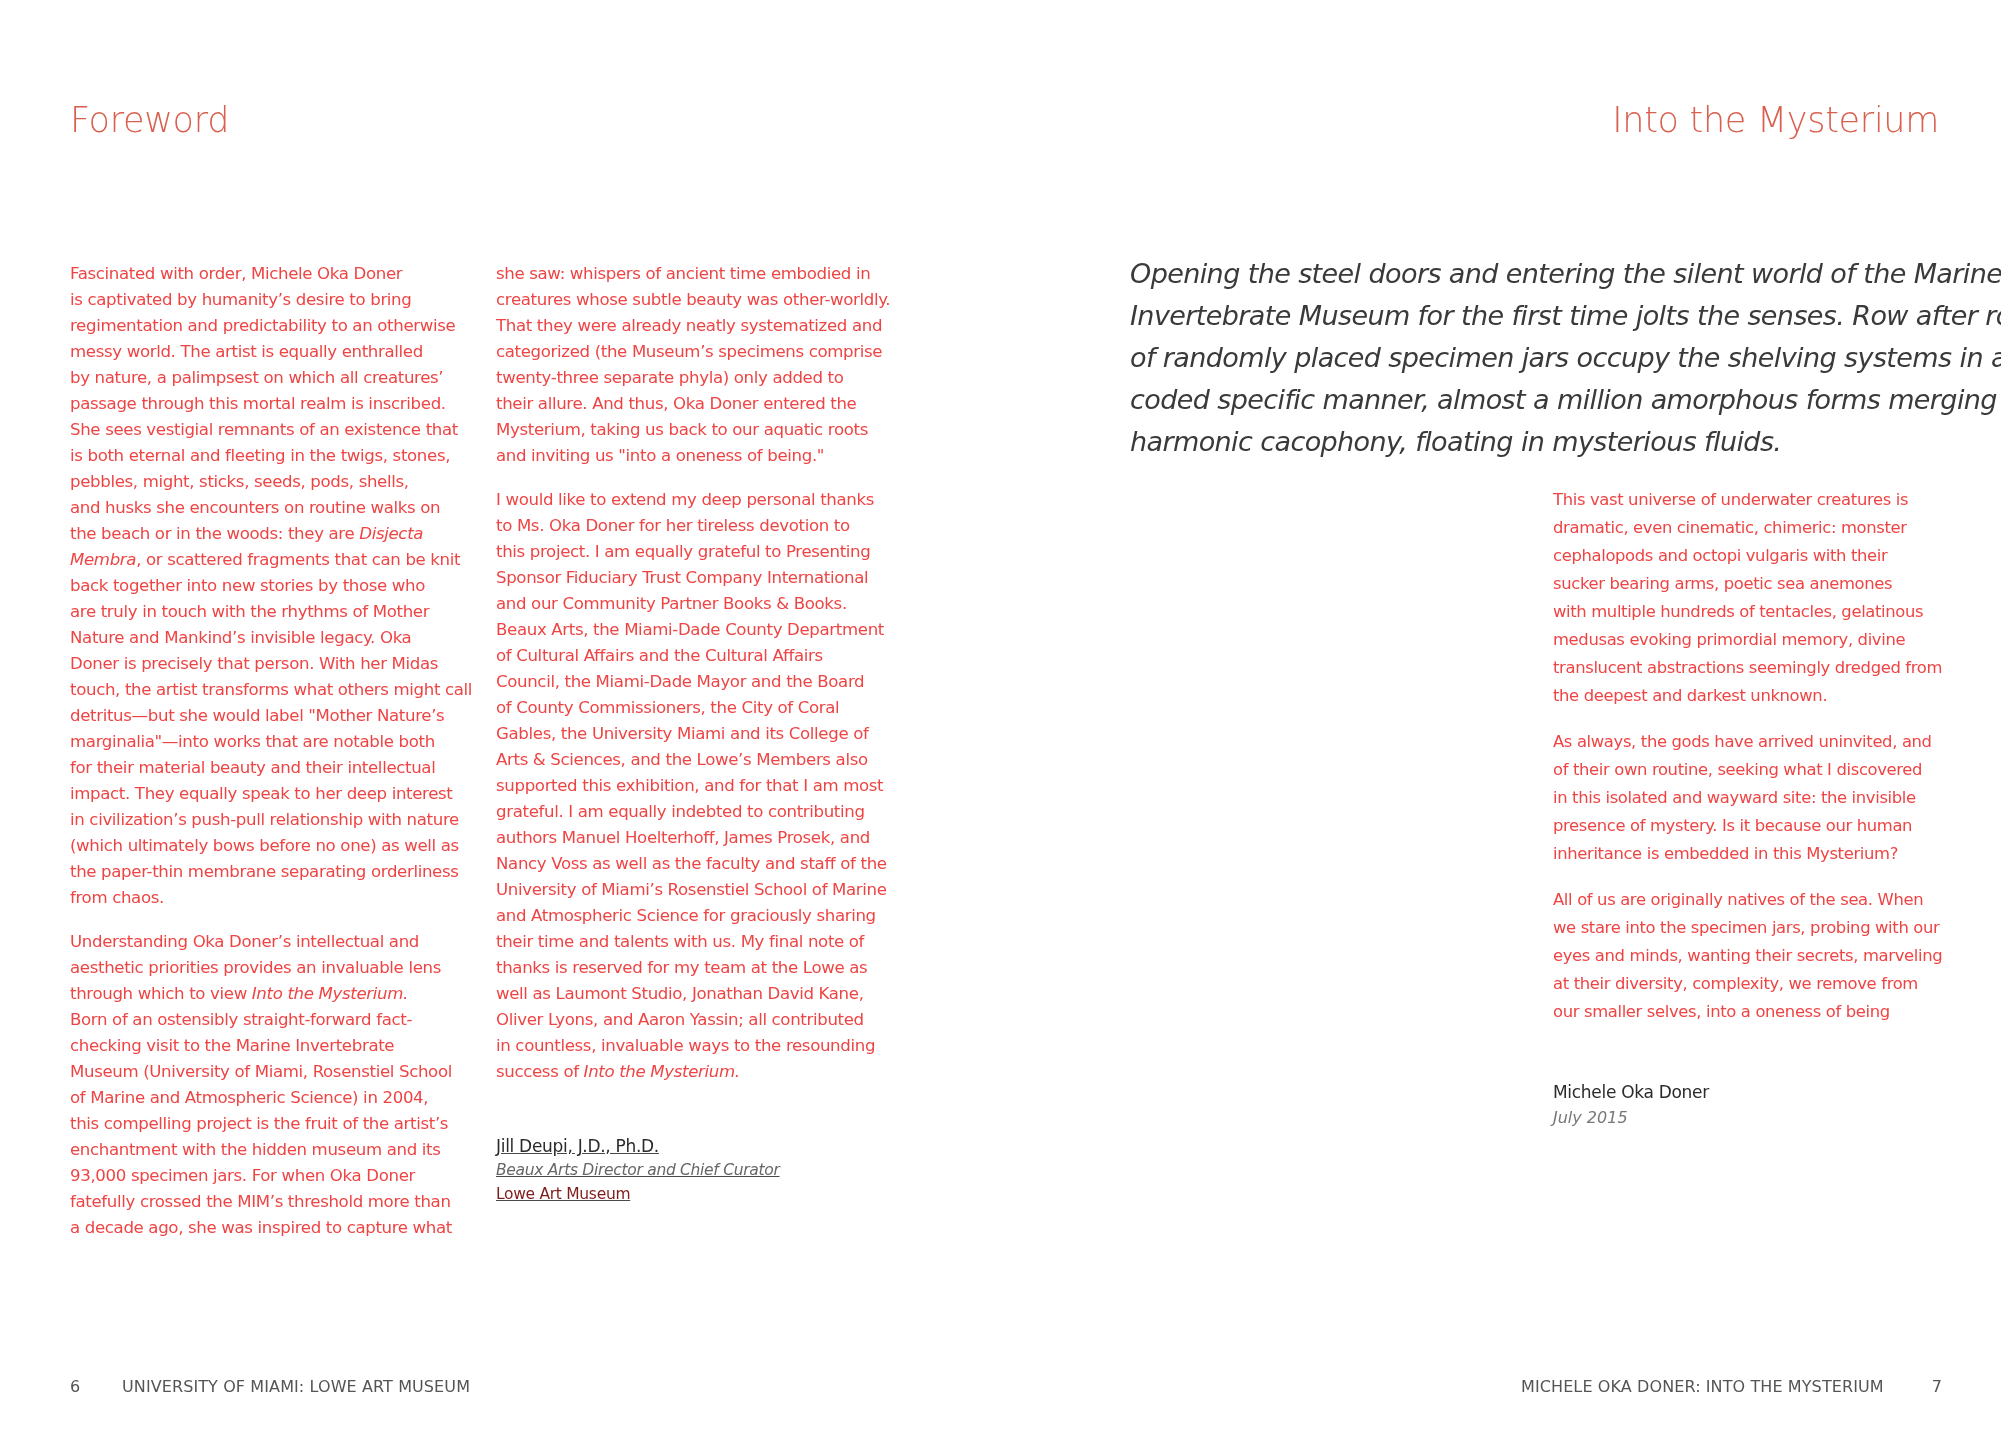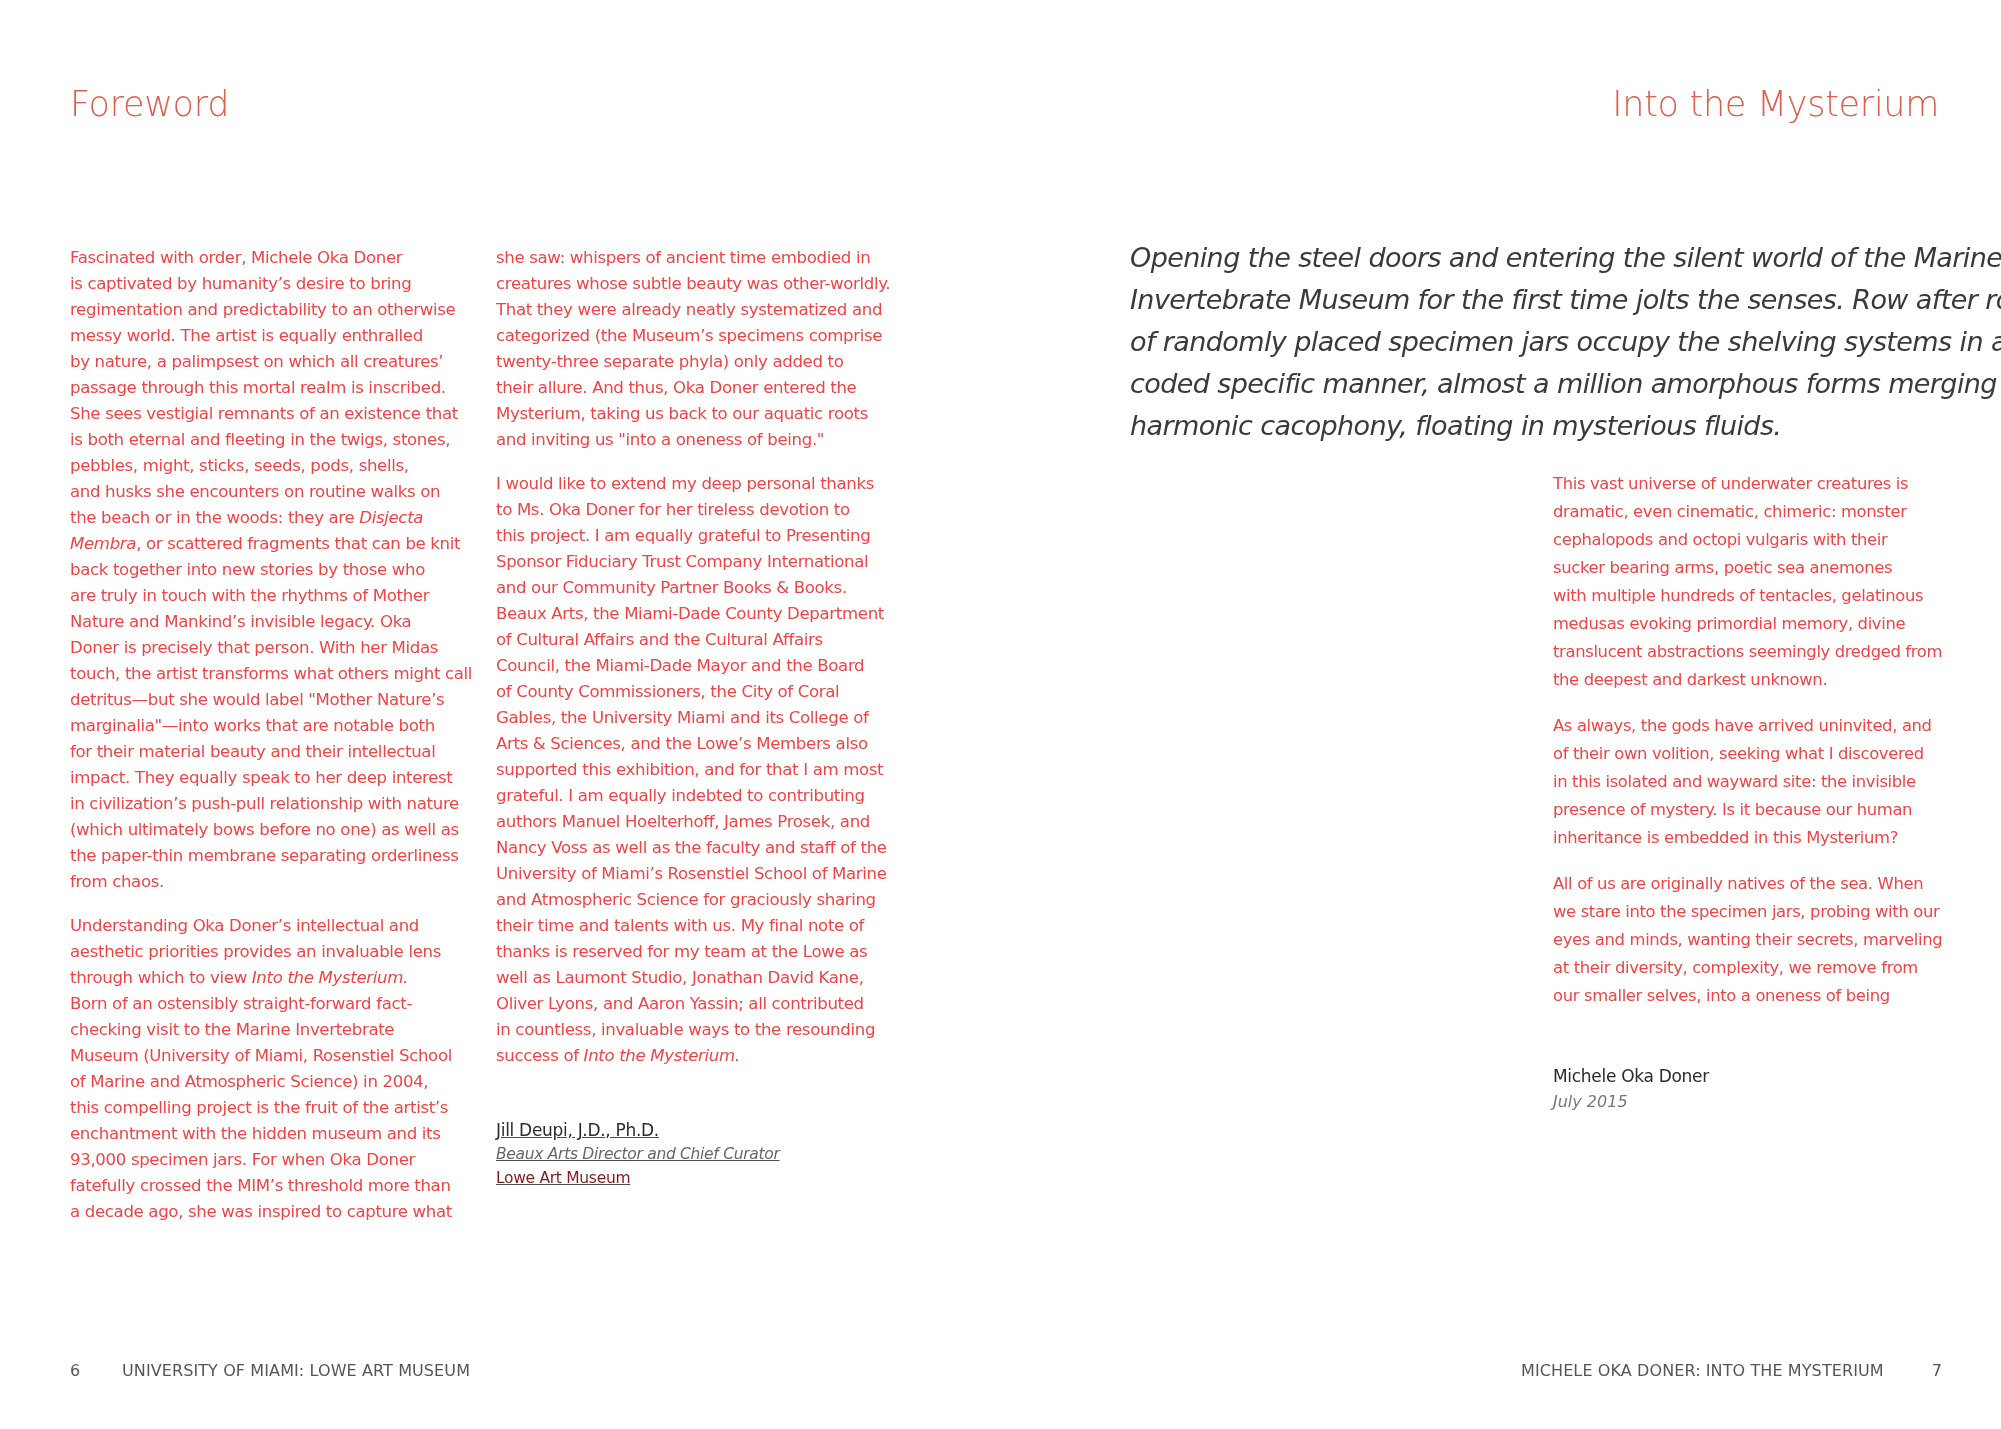--- a/index.html
+++ b/index.html
@@ -1,19 +1,19 @@
 <!DOCTYPE html>
 <html><head>
 <meta charset="utf-8">
 <style>
   html, body { margin: 0; padding: 0; background: #ffffff; }
   body { width: 2001px; height: 1429px; position: relative; overflow: hidden;
          font-family: "DejaVu Sans", "Liberation Sans", sans-serif; color: #4a4a4a; }
   .spread { position: absolute; left: 0; top: 0; width: 2001px; height: 1429px; }
-  .page { position: absolute; top: 0; height: 1127px; }
+  .page { position: absolute; top: 16px; height: 1127px; }
   .page-left { left: 0; width: 1000px; }
   .page-right { left: 1000px; width: 1001px; }
 
   .heading { position: absolute; font-weight: 300; font-size: 35px; letter-spacing: -0.3px;
              color: #d9604f; white-space: nowrap; }
   .heading-left { left: 70px; top: 84px; }
   .heading-right { right: 62px; top: 84px; }
 
   .col { position: absolute; font-size: 16.6px; line-height: 26px; color: #ef4444; letter-spacing: -0.35px; }
   .col .line { display: block; white-space: nowrap; }
@@ -163,21 +163,21 @@
         <span class="line">dramatic, even cinematic, chimeric: monster</span>
         <span class="line">cephalopods and octopi vulgaris with their</span>
         <span class="line">sucker bearing arms, poetic sea anemones</span>
         <span class="line">with multiple hundreds of tentacles, gelatinous</span>
         <span class="line">medusas evoking primordial memory, divine</span>
         <span class="line">translucent abstractions seemingly dredged from</span>
         <span class="line">the deepest and darkest unknown.</span>
       </div>
       <div class="para">
         <span class="line">As always, the gods have arrived uninvited, and</span>
-        <span class="line">of their own volition, seeking what I discovered</span>
+        <span class="line">of their own routine, seeking what I discovered</span>
         <span class="line">in this isolated and wayward site: the invisible</span>
         <span class="line">presence of mystery. Is it because our human</span>
         <span class="line">inheritance is embedded in this Mysterium?</span>
       </div>
       <div class="para">
         <span class="line">All of us are originally natives of the sea. When</span>
         <span class="line">we stare into the specimen jars, probing with our</span>
         <span class="line">eyes and minds, wanting their secrets, marveling</span>
         <span class="line">at their diversity, complexity, we remove from</span>
         <span class="line">our smaller selves, into a oneness of being</span>

